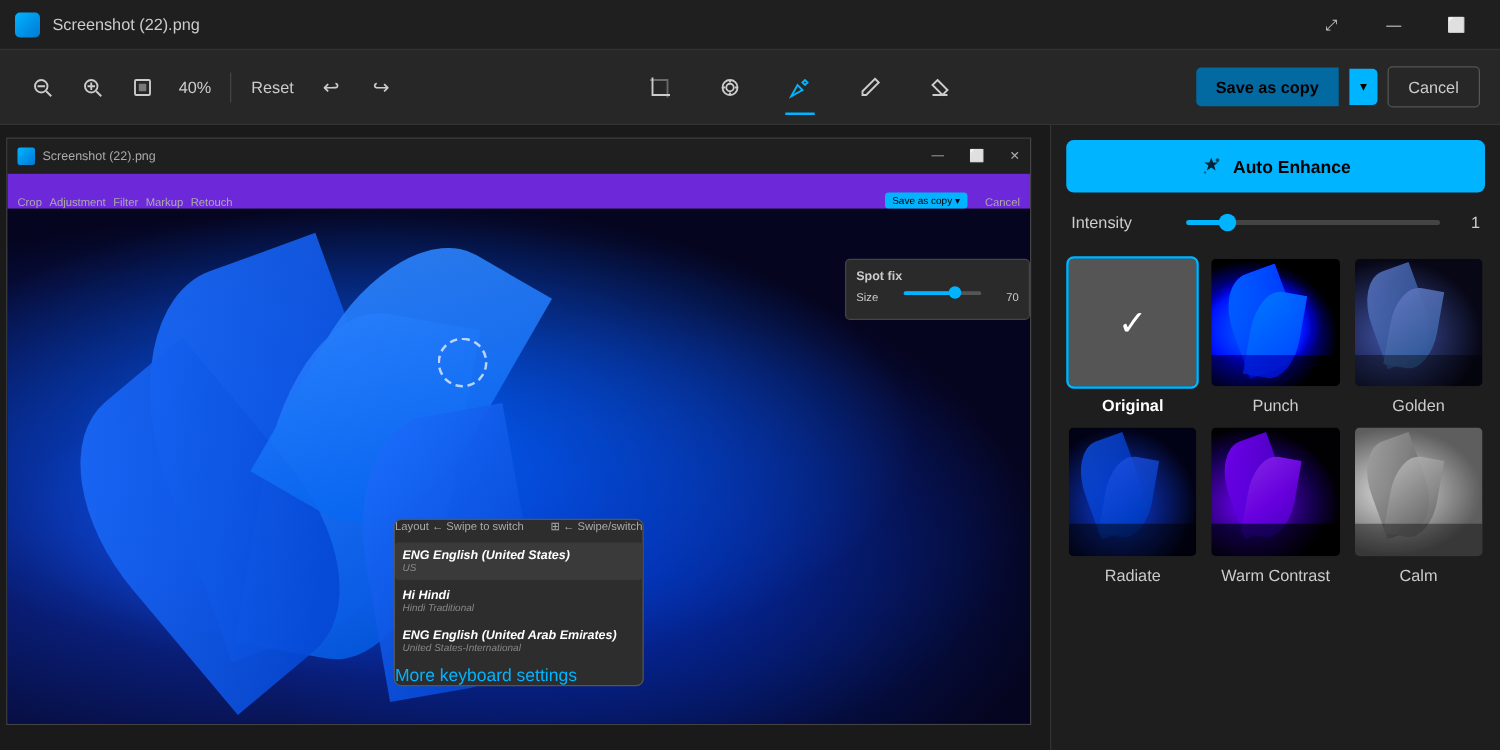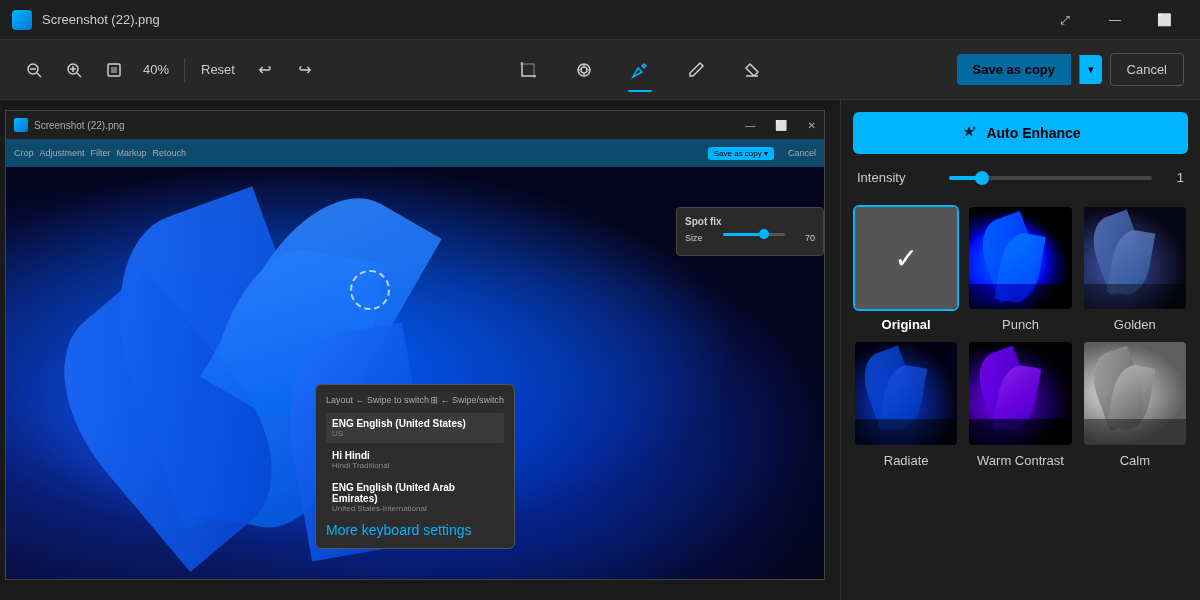--- a/index.html
+++ b/index.html
@@ -203,23 +203,23 @@
       background: #1f1f1f;
       display: flex;
       align-items: center;
       padding: 0 8px;
       gap: 6px;
       font-size: 10px;
       color: #aaa;
     }
     .inner-toolbar {
       height: 28px;
-      background: #0c4a6e;
-      display: flex;
-      align-items: center;
+      background: #6d28d9;
+      display: flex;
+      align-items: flex-end;
       padding: 0 8px;
       gap: 6px;
       font-size: 9px;
       color: #aaa;
     }
     .inner-save-btn {
       background: #00b4ff;
       color: #000;
       padding: 2px 6px;
       border-radius: 3px;
@@ -324,37 +324,38 @@
     
     .input-popup {
       position: absolute;
       bottom: 30px;
       left: 50%;
       transform: translateX(-50%);
       width: 200px;
       background: #2d2d2d;
       border: 1px solid #555;
       border-radius: 6px;
-      padding: 10px;
+      padding: 0;
       font-size: 10px;
       color: #ddd;
     }
     .input-popup-header {
       display: flex;
       align-items: center;
       justify-content: space-between;
       margin-bottom: 8px;
       font-size: 9px;
       color: #aaa;
     }
     .input-option {
       padding: 5px 6px;
       border-radius: 3px;
       cursor: pointer;
       margin-bottom: 2px;
+      font-style: italic;
     }
     .input-option.active { background: #3a3a3a; }
     .input-option-title {
       font-weight: 600;
       font-size: 10px;
       color: #fff;
     }
     .input-option-sub {
       font-size: 8px;
       color: #888;

